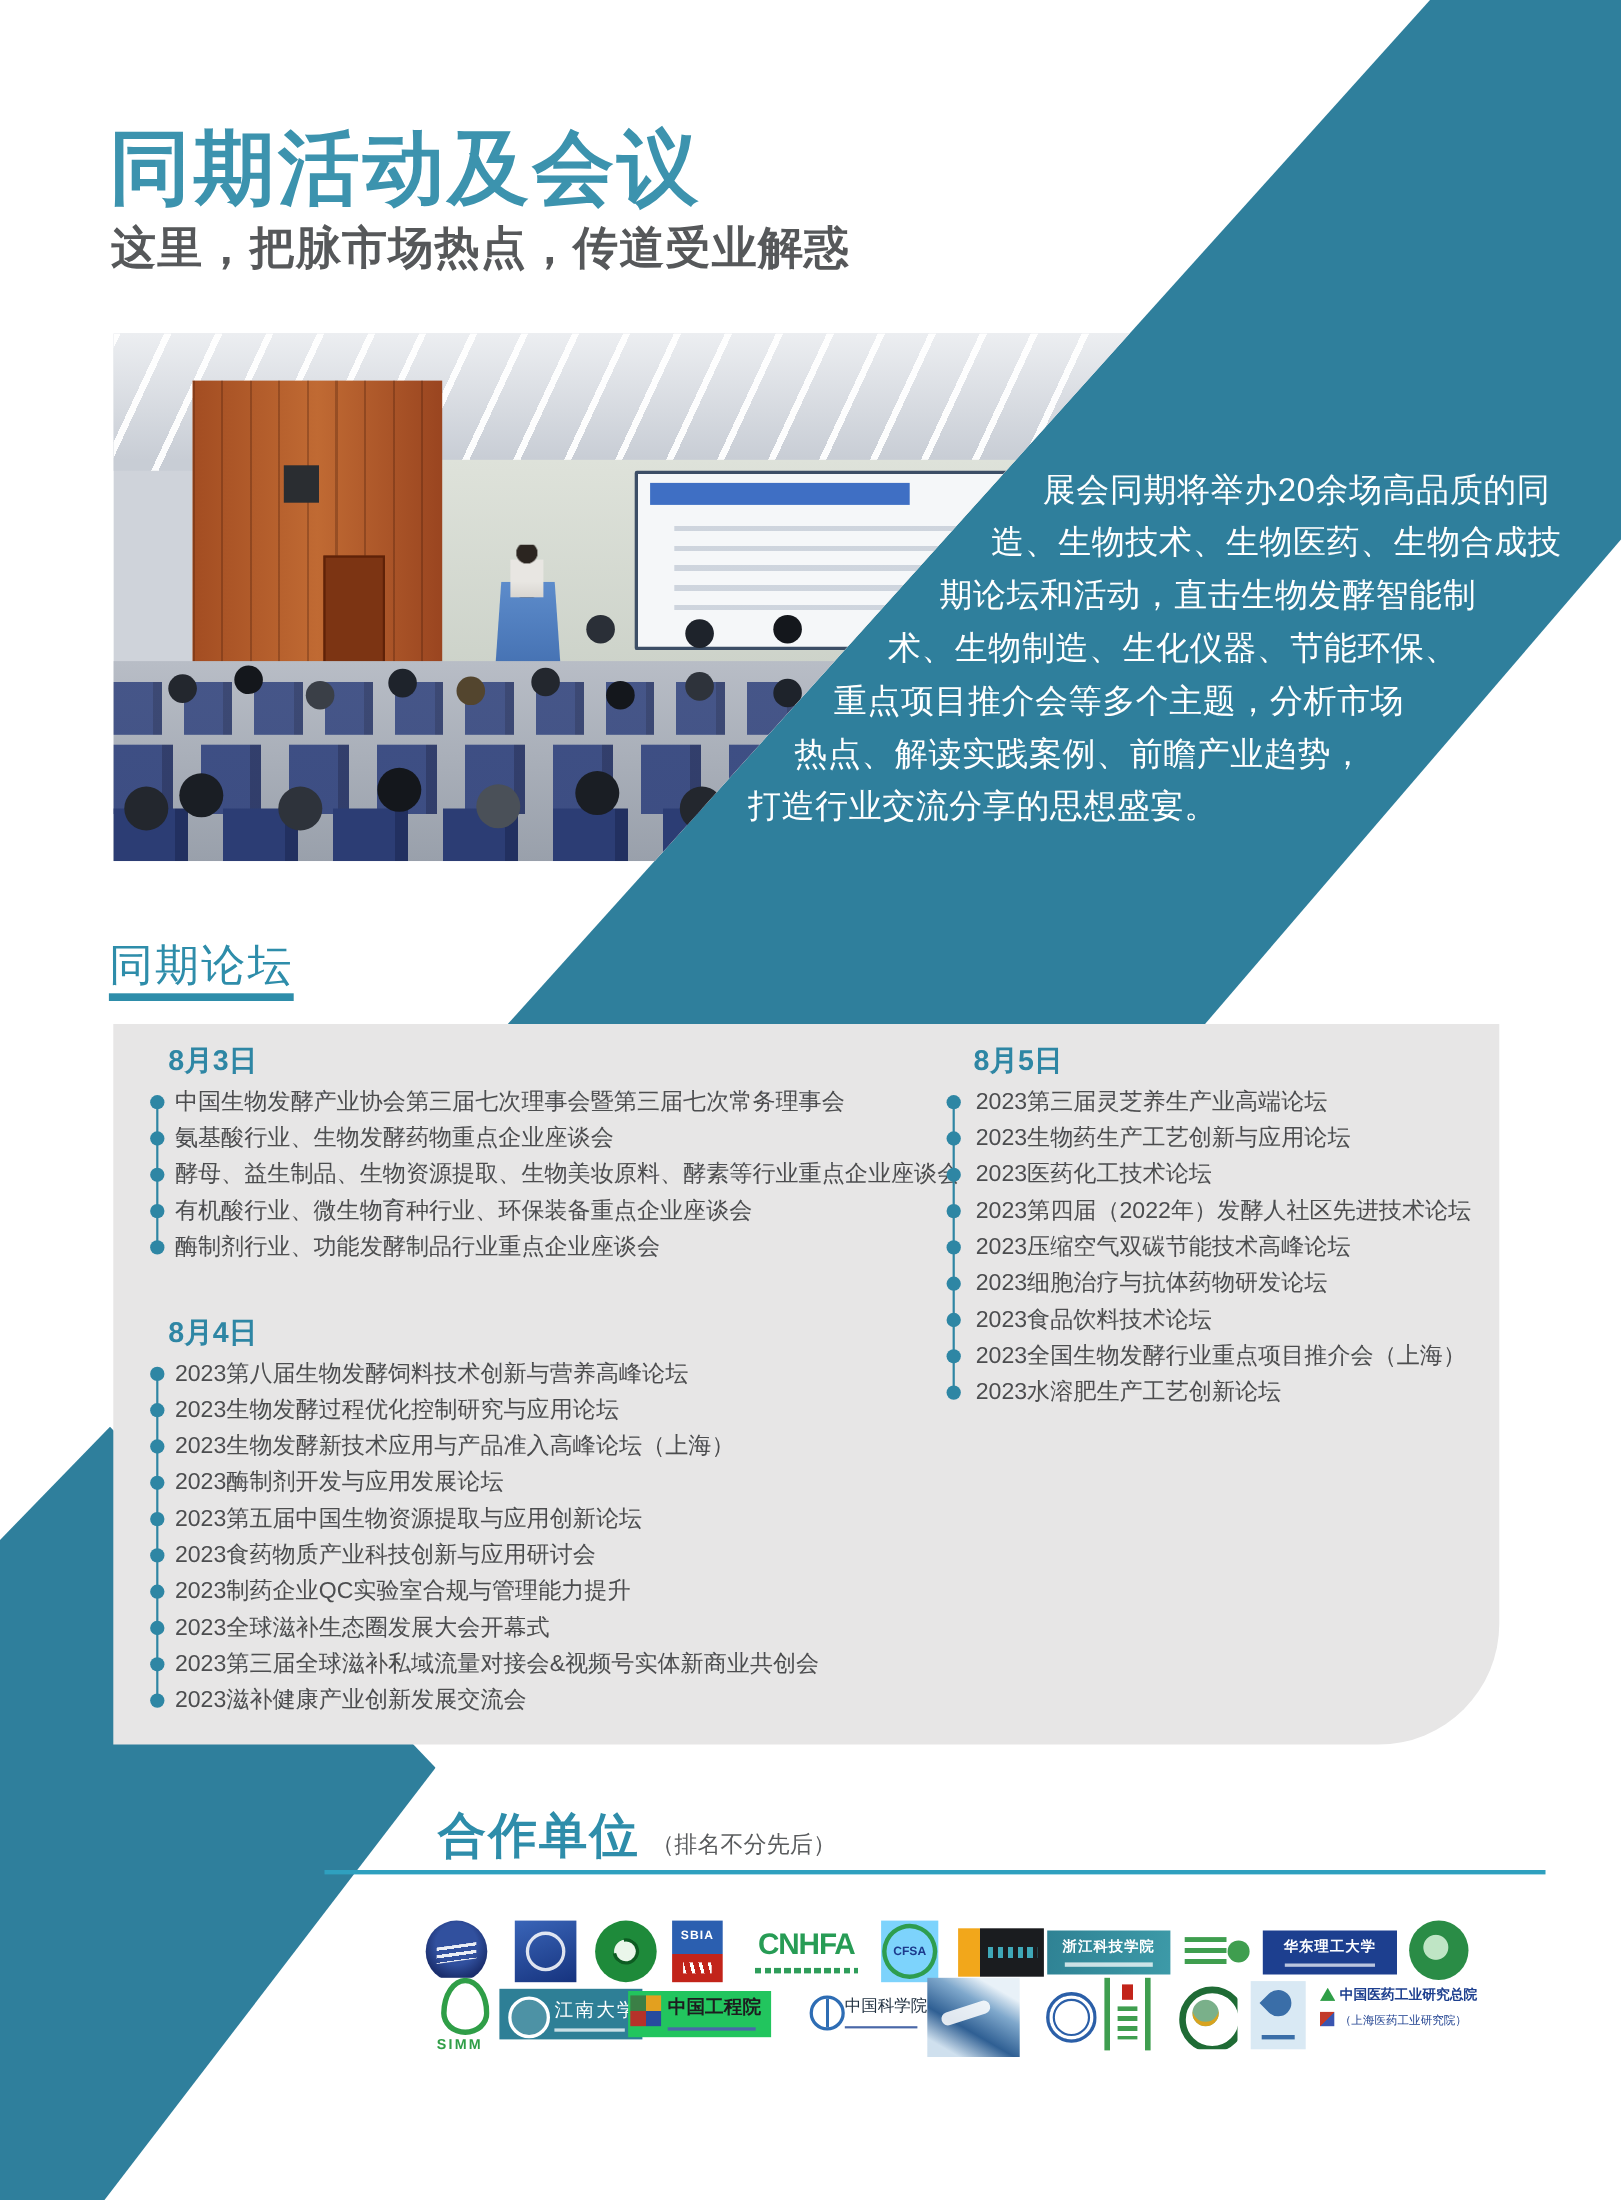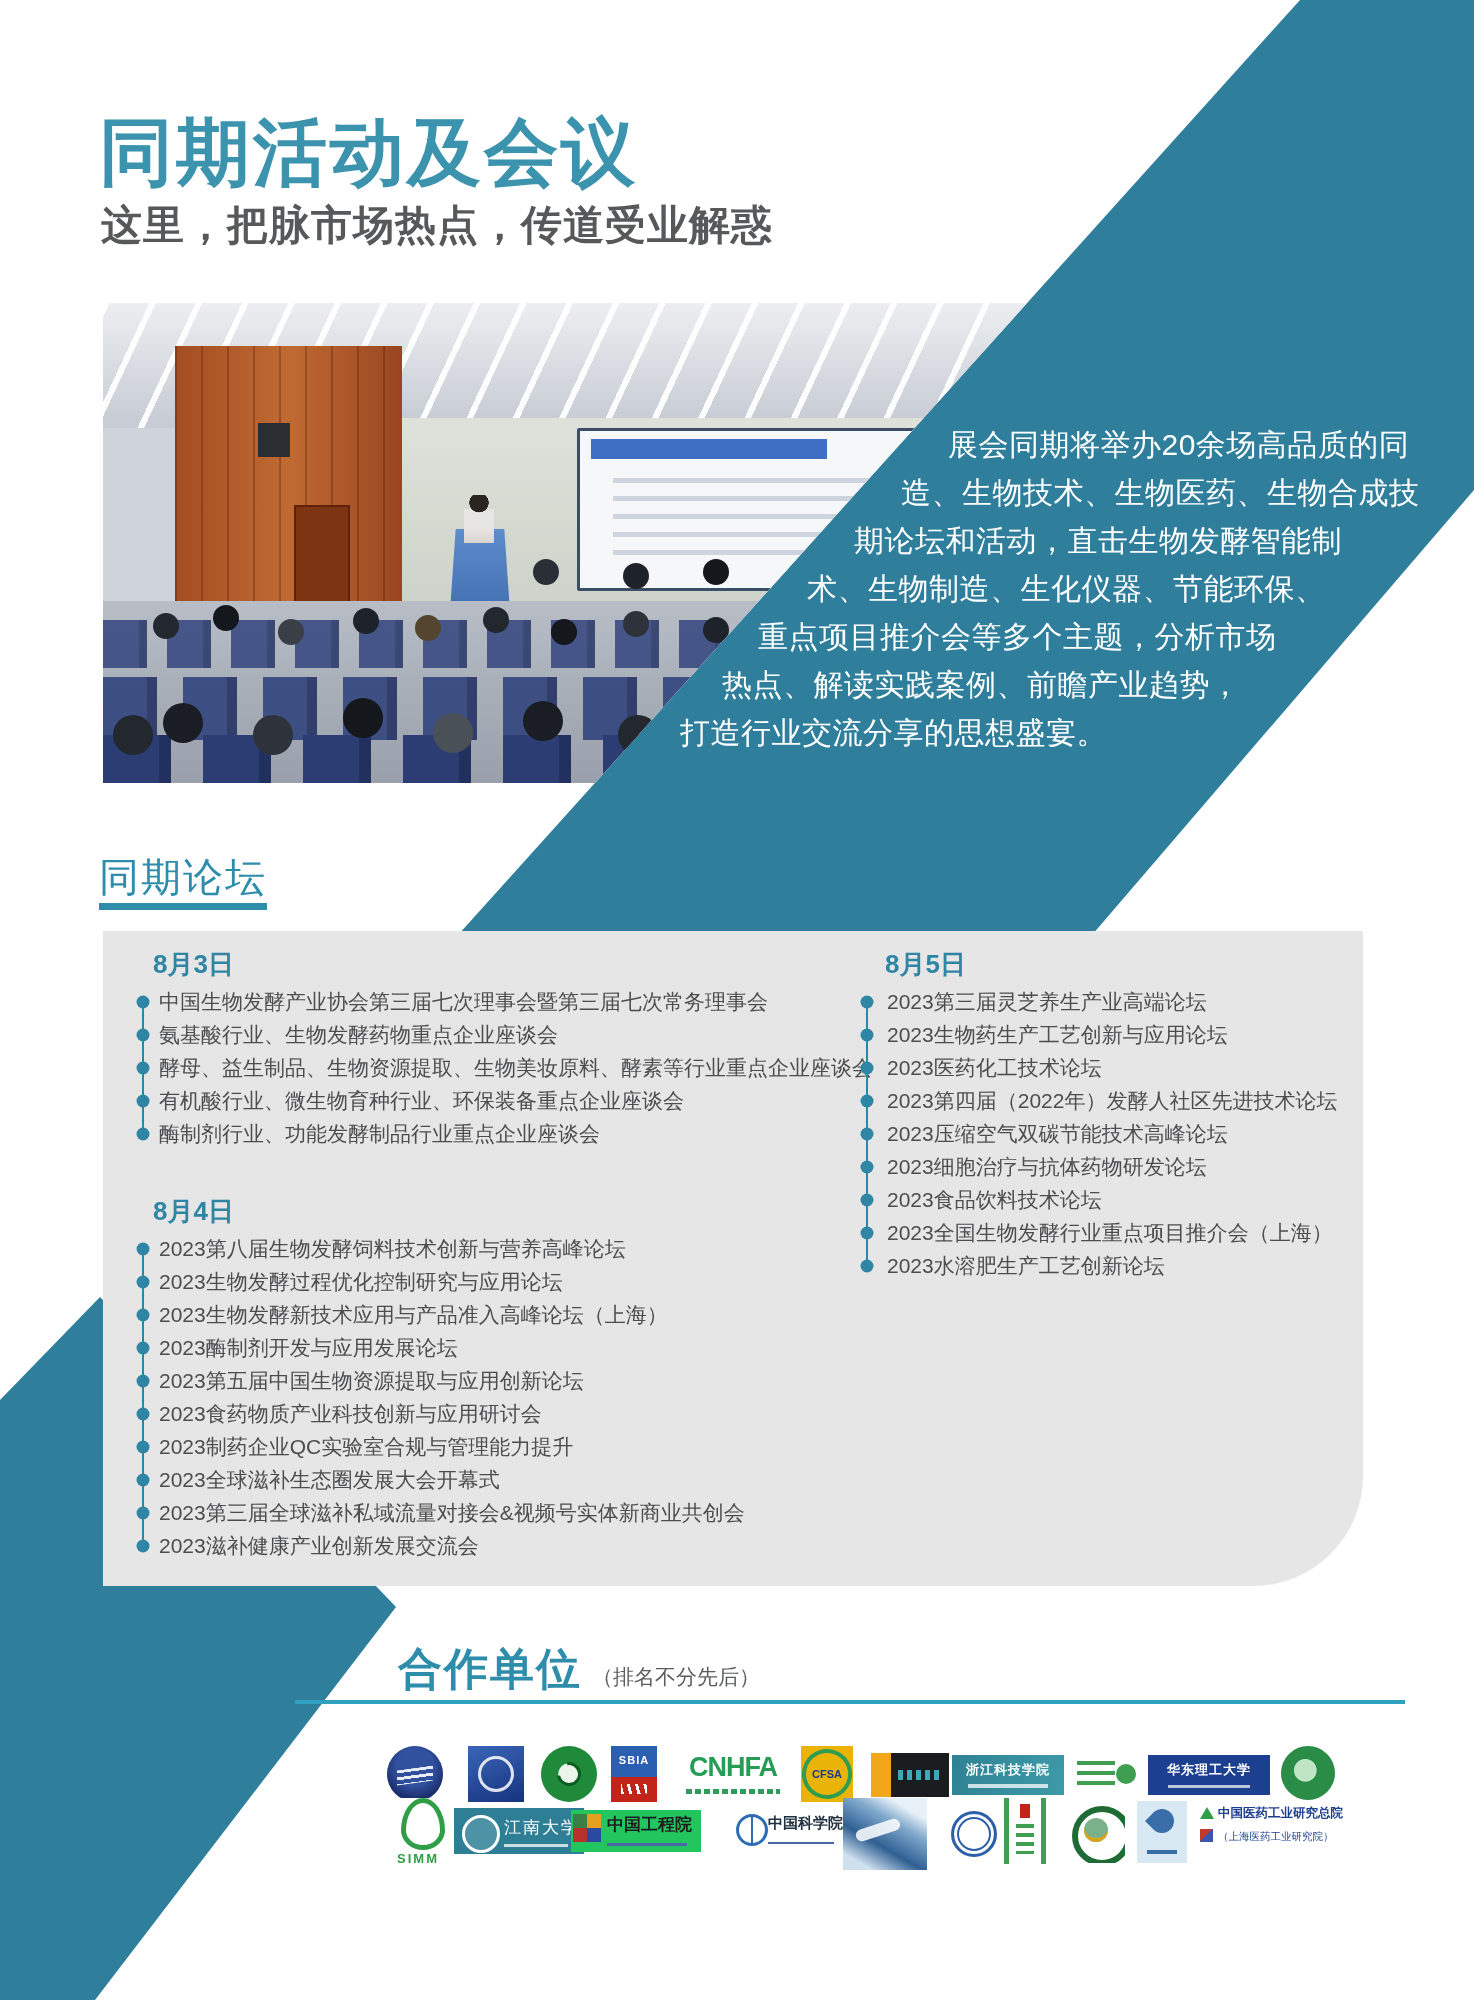--- a/index.html
+++ b/index.html
@@ -129,21 +129,21 @@
     background:linear-gradient(180deg,#2b5fb0 0 55%, #c2241a 55%); }
   .lg-sbia .logo-label { position:absolute; top:8px; width:100%; text-align:center;
     font-size:11px; font-weight:800; color:#fff; letter-spacing:1px; }
   .lg-sbia::after { content:""; position:absolute; left:10px; right:10px; bottom:8px; height:10px;
     background:repeating-linear-gradient(75deg,#fff 0 3px,transparent 3px 8px); }
   .lg-cnhfa { left:678px; width:110px; height:56px; background:#fff; }
   .lg-cnhfa .logo-label { position:absolute; top:6px; width:100%; text-align:center;
     font-size:27px; font-weight:800; letter-spacing:-1px; color:#279c55; }
   .lg-cnhfa::after { content:""; position:absolute; left:8px; right:8px; bottom:8px; height:5px;
     background:repeating-linear-gradient(90deg,#2e9d5a 0 6px,transparent 6px 9px); }
-  .lg-cfsa { left:801px; width:52px; height:56px; background:#eab308; }
+  .lg-cfsa { left:801px; width:52px; height:56px; background:#7dd3fc; }
   .lg-cfsa::before { content:""; position:absolute; inset:3px 1px; border:4px solid #2e9d4f;
     border-radius:50%; transform:rotate(-18deg); }
   .lg-cfsa .logo-label { position:absolute; top:22px; width:100%; text-align:center;
     font-size:11px; font-weight:800; color:#1c3a8c; }
   .lg-dark-wide { left:871px; top:7px; width:78px; height:44px;
     background:linear-gradient(90deg,#f2a71b 0 26%, #1a1c1f 26%); }
   .lg-dark-wide::after { content:""; position:absolute; left:34%; right:8%; top:38%; height:10px;
     background:repeating-linear-gradient(90deg,#3fa8b8 0 5px,transparent 5px 9px); }
   .lg-zjkj { left:952px; top:9px; width:112px; height:40px;
     background:linear-gradient(100deg,#2f8294,#3d9aa8); }
@@ -181,21 +181,21 @@
   .lg-cae::before { content:""; position:absolute; left:2px; top:4px; width:28px; height:28px;
     background:conic-gradient(#e3a01f 0 25%, #274b9e 0 50%, #b6322a 0 75%, #3b7f46 0); }
   .lg-cae .logo-label { position:absolute; left:36px; top:3px; font-size:17px; font-weight:700;
     color:#1d1d1f; font-family:"DejaVu Serif","Liberation Serif",serif; }
   .lg-cae::after { content:""; position:absolute; left:36px; bottom:6px; width:80px; height:3px;
     background:#4a68a8; }
   .lg-cas { left:734px; top:12px; width:110px; height:40px; background:#fff; }
   .lg-cas::before { content:""; position:absolute; left:2px; top:4px; width:26px; height:26px;
     border-radius:50%; border:3px solid #2e6db4;
     background:linear-gradient(90deg, transparent 0 45%, #2e6db4 45% 55%, transparent 55%); }
-  .lg-cas .logo-label { position:absolute; left:34px; top:4px; font-size:15px; font-weight:700;
+  .lg-cas .logo-label { position:absolute; left:34px; top:4px; font-size:15px; font-weight:400;
     color:#203040; font-family:"DejaVu Serif","Liberation Serif",serif; }
   .lg-cas::after { content:""; position:absolute; left:34px; bottom:6px; width:66px; height:2px;
     background:#4a68a8; }
   .lg-photo { left:843px; width:84px; height:72px;
     background:linear-gradient(210deg,#e8f1f8 0 18%,#7fa8cc 36%,#2f5f93 62%,#cfe0ee 86%); }
   .lg-photo::after { content:""; position:absolute; left:12px; top:26px; width:46px; height:12px;
     background:rgba(255,255,255,.85); transform:rotate(-18deg); border-radius:6px; }
   .lg-emblem-blue { left:945px; top:5px; width:52px; height:60px; background:#fff; }
   .lg-emblem-blue::before { content:""; position:absolute; left:6px; top:8px; width:40px; height:40px;
     border-radius:50%; border:3px solid #2b5fa8; box-shadow:inset 0 0 0 3px #fff, inset 0 0 0 5px #2b5fa8; }

